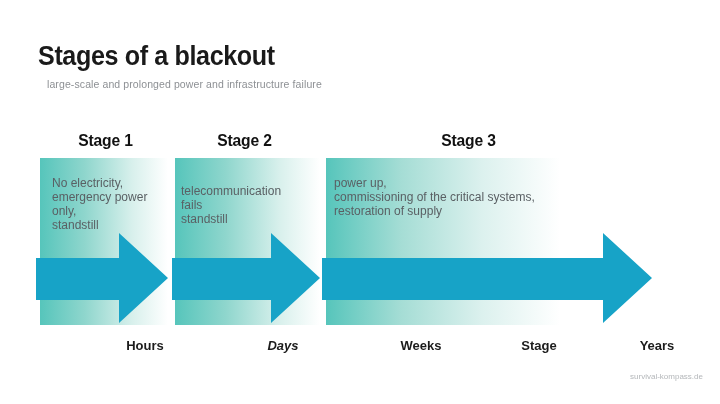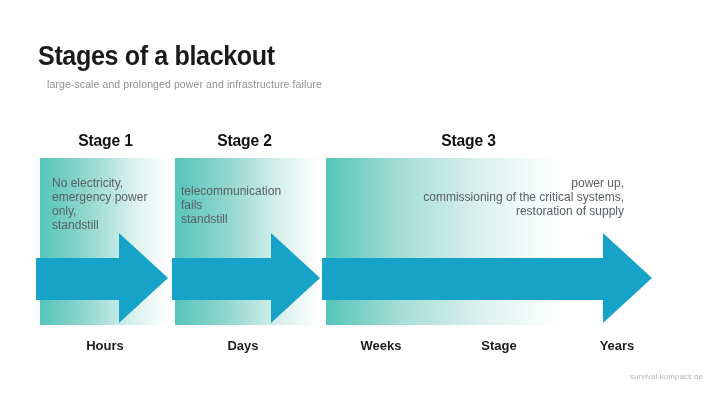--- a/index.html
+++ b/index.html
@@ -78,40 +78,41 @@
 
   .panel-text {
     position: absolute;
     font-size: 12px;
     line-height: 14px;
     color: #5a6064;
     white-space: pre-line;
   }
   .panel-text-1 { left: 52px; top: 176px; width: 120px; }
   .panel-text-2 { left: 181px; top: 184px; width: 150px; }
-  .panel-text-3 { left: 334px; top: 176px; width: 290px; text-align: right; }
+  .panel-text-3 { left: 334px; top: 176px; width: 290px; }
 
   
   .arrow {
     position: absolute;
     top: 228px;
     height: 100px;
   }
   .arrow svg { display: block; }
 
   
   .time-label {
     position: absolute;
     top: 338px;
     font-size: 13px;
     font-weight: bold;
     color: #1c1c1c;
     text-align: center;
     white-space: nowrap;
     transform: translateX(-50%);
+    margin-left: 40px;
   }
 
   
   #footer-credit {
     position: absolute;
     right: 17px;
     top: 372px;
     font-size: 8px;
     color: #b4b7ba;
     white-space: nowrap;
@@ -157,20 +158,20 @@
     </svg>
   </div>
 
   <div class="arrow" style="left:322px; width:330px;">
     <svg width="330" height="100" viewBox="0 0 330 100" xmlns="http://www.w3.org/2000/svg">
       <polygon points="0,30 281,30 281,5 330,50 281,95 281,72 0,72" fill="#17a3c7"></polygon>
     </svg>
   </div>
 
   <div class="time-label" style="left:105px;">Hours</div>
-  <div class="time-label" style="left:243px;">Days</div>
+  <div class="time-label" style="left:243px;font-style:italic;">Days</div>
   <div class="time-label" style="left:381px;">Weeks</div>
   <div class="time-label" style="left:499px;">Stage</div>
   <div class="time-label" style="left:617px;">Years</div>
 
   <div id="footer-credit">survival-kompass.de</div>
 
 </div>
 
 </body></html>

